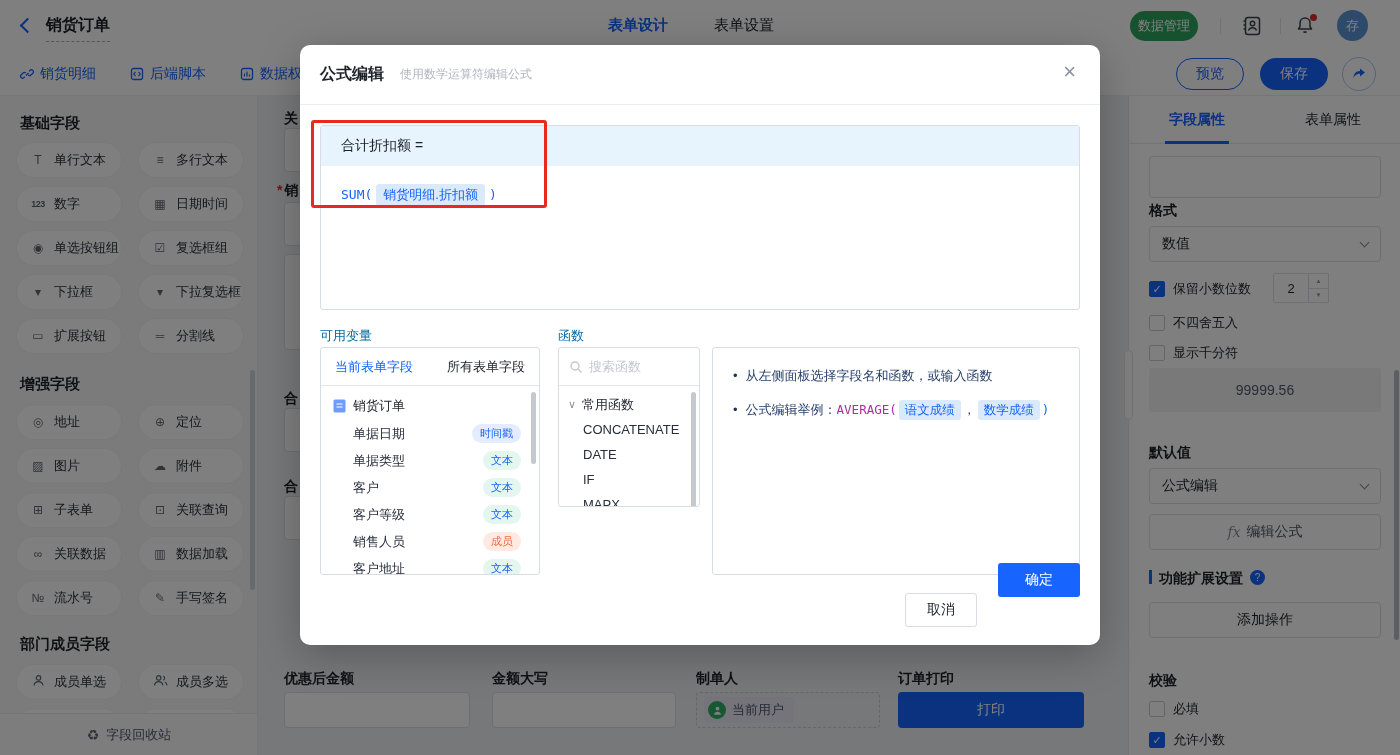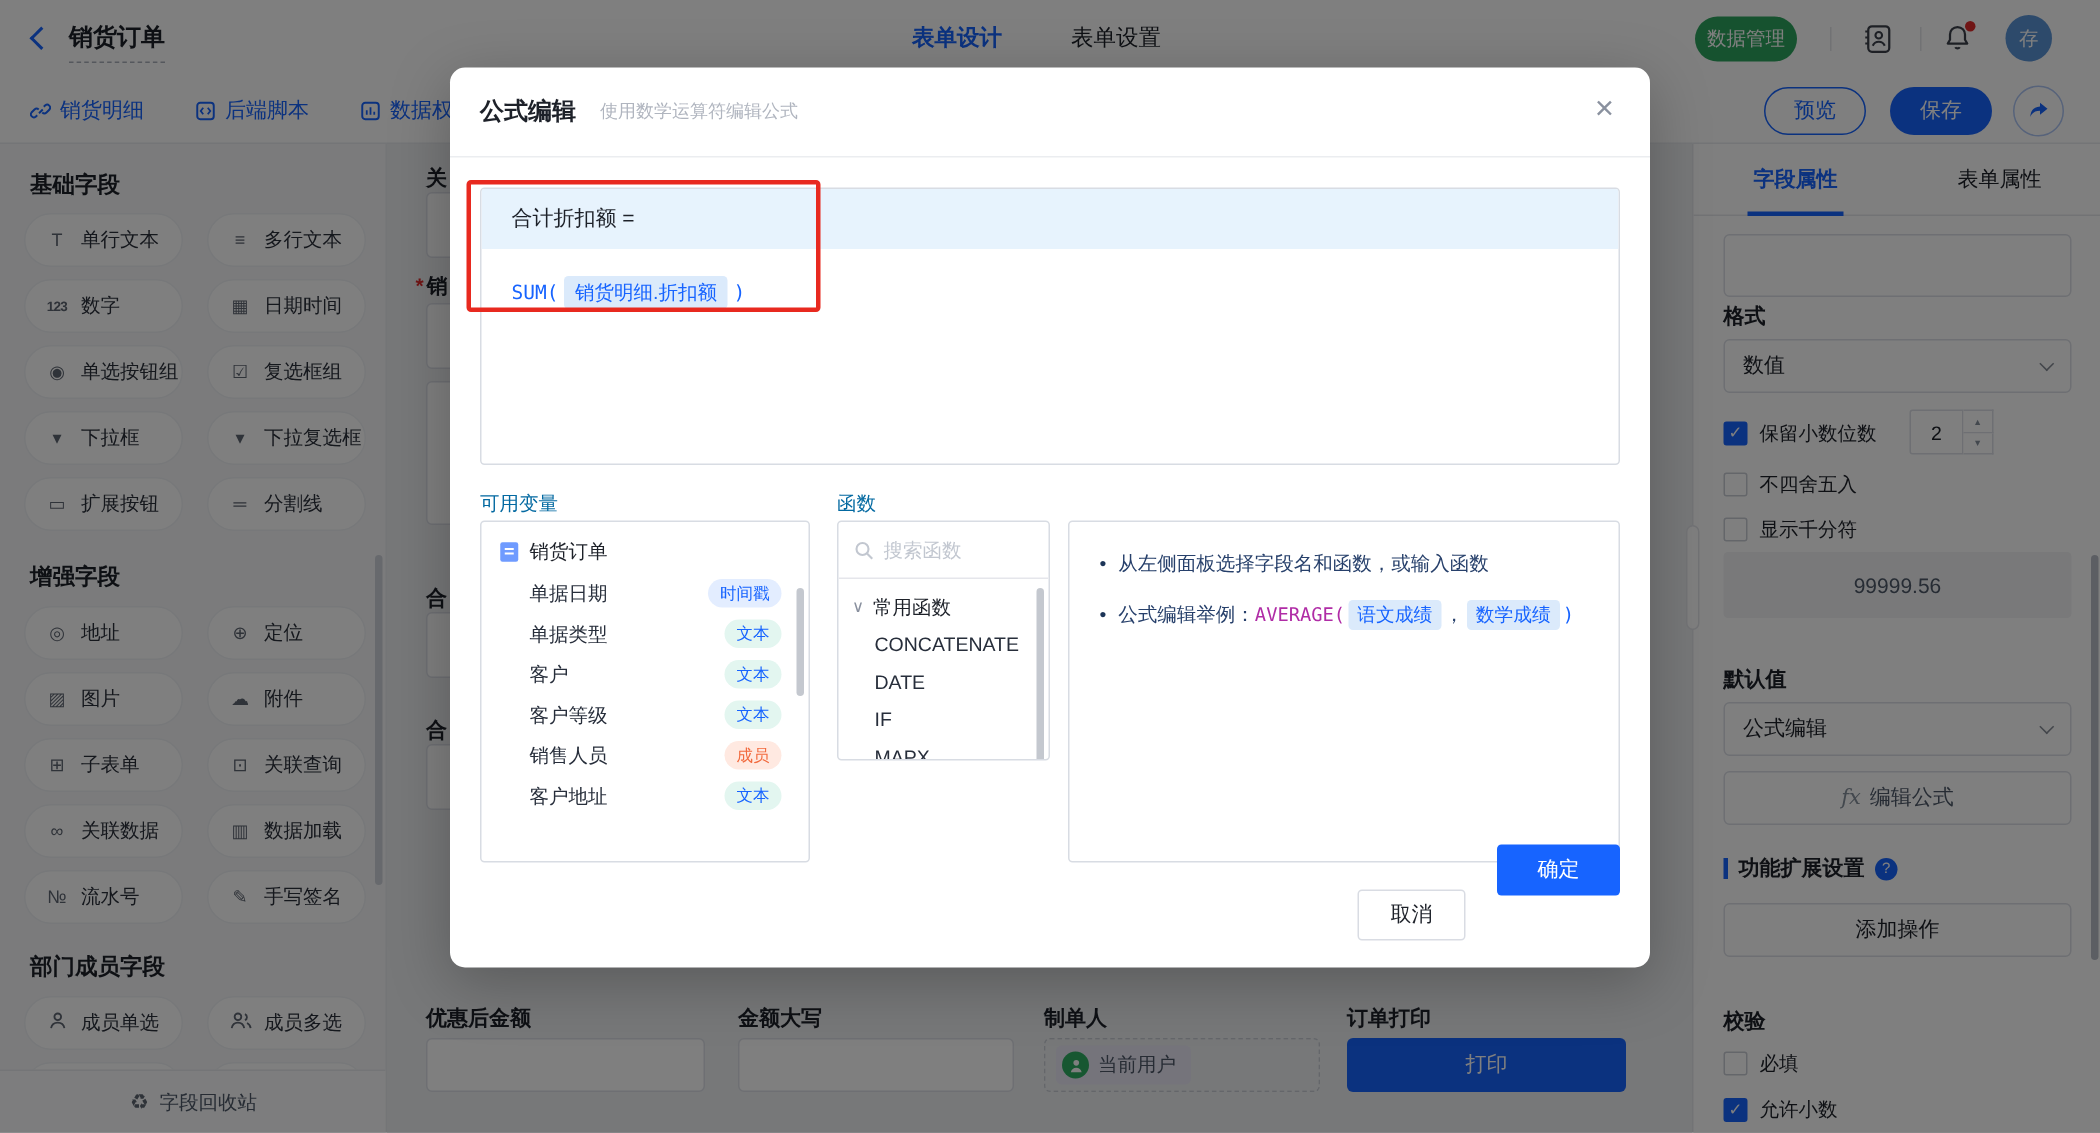--- a/index.html
+++ b/index.html
@@ -65,21 +65,21 @@
   .cb { width:16px; height:16px; border:1px solid #c9cdd4; border-radius:2px; background:#fff; flex:none; }
   .cb.checked { background:#1764ff; border-color:#1764ff; color:#fff; font-size:11px; line-height:15px; text-align:center; }
   .stepper { position:absolute; left:124px; top:-7px; display:flex; }
   .step-val { width:36px; height:30px; border:1px solid #dcdfe6; border-radius:2px 0 0 2px; display:flex; align-items:center; justify-content:center; font-size:13px; color:#1d2129; }
   .step-btns { display:flex; flex-direction:column; width:20px; height:30px; }
   .step-btn { flex:1; border:1px solid #dcdfe6; border-left:none; font-size:7px; color:#86909c; display:flex; align-items:center; justify-content:center; cursor:pointer; background:#fff; }
   .step-btn + .step-btn { border-top:none; }
   .preview-box { position:absolute; left:20px; width:232px; height:44px; background:#f2f3f5; border-radius:3px; display:flex; align-items:center; justify-content:center; font-size:14px; color:#4e5969; }
   .rp-btn { position:absolute; left:20px; width:232px; height:36px; border:1px solid #dcdfe6; border-radius:4px; background:#fff; display:flex; align-items:center; justify-content:center; gap:6px; font-size:14px; color:#4e5969; cursor:pointer; }
   .fx { font-family:"DejaVu Serif",serif; font-style:italic; color:#86909c; font-size:14px; }
-  .sec-head { position:absolute; left:20px; display:flex; align-items:center; gap:7px; }
+  .sec-head { position:absolute; left:20px; display:flex; align-items:flex-start; gap:7px; }
   .sec-bar { width:3px; height:14px; background:#1764ff; }
   .sec-txt { font-size:14px; font-weight:bold; color:#1d2129; }
   .help-dot { width:15px; height:15px; border-radius:50%; background:#1764ff; color:#fff; font-size:10px; display:flex; align-items:center; justify-content:center; cursor:pointer; }
   .rp-scroll { position:absolute; right:1px; top:274px; width:5px; height:270px; background:#b9bdc6; border-radius:3px; cursor:pointer; }
   .rp-handle { position:absolute; left:-5px; top:254px; width:9px; height:70px; background:#fff; border:1px solid #e5e6eb; border-radius:5px; }
 
   
   .overlay { position:absolute; inset:0; background:rgba(0,0,0,0.5); z-index:40; }
   .modal { position:absolute; left:300px; top:45px; width:800px; height:600px; background:#fff; border-radius:10px; box-shadow:0 10px 40px rgba(0,0,0,.25); z-index:50; }
   .m-head { position:absolute; left:0; top:0; width:800px; height:60px; border-bottom:1px solid #ebedf0; display:flex; align-items:center; padding-left:20px; }
@@ -413,20 +413,24 @@
 
     <div class="formula-box">
       <div class="fb-head">合计折扣额 =</div>
       <div class="fb-body"><span>SUM(</span><span class="fchip">销货明细.折扣额</span><span>)</span></div>
     </div>
 
     <div class="pane-label" style="left:20px; top:282px">可用变量</div>
     <div class="pane-label" style="left:258px; top:282px">函数</div>
 
     <div class="pane var-pane">
+      <div class="vp-tabs">
+        <span class="vp-tab active">当前表单字段</span>
+        <span class="vp-tab">所有表单字段</span>
+      </div>
       <div class="tree-root">
         <svg width="13" height="14" viewBox="0 0 13 14">
             <rect x="0.5" y="0.5" width="12" height="13" rx="1.5" fill="#6f9bff"></rect>
             <path d="M3.5 5h6M3.5 8h6" stroke="#fff" stroke-width="1.2"></path>
           </svg>
         <span>销货订单</span>
       </div>
       <div class="tree-row">
           <span class="tr-name">单据日期</span>
           <span class="badge b-time">时间戳</span>

